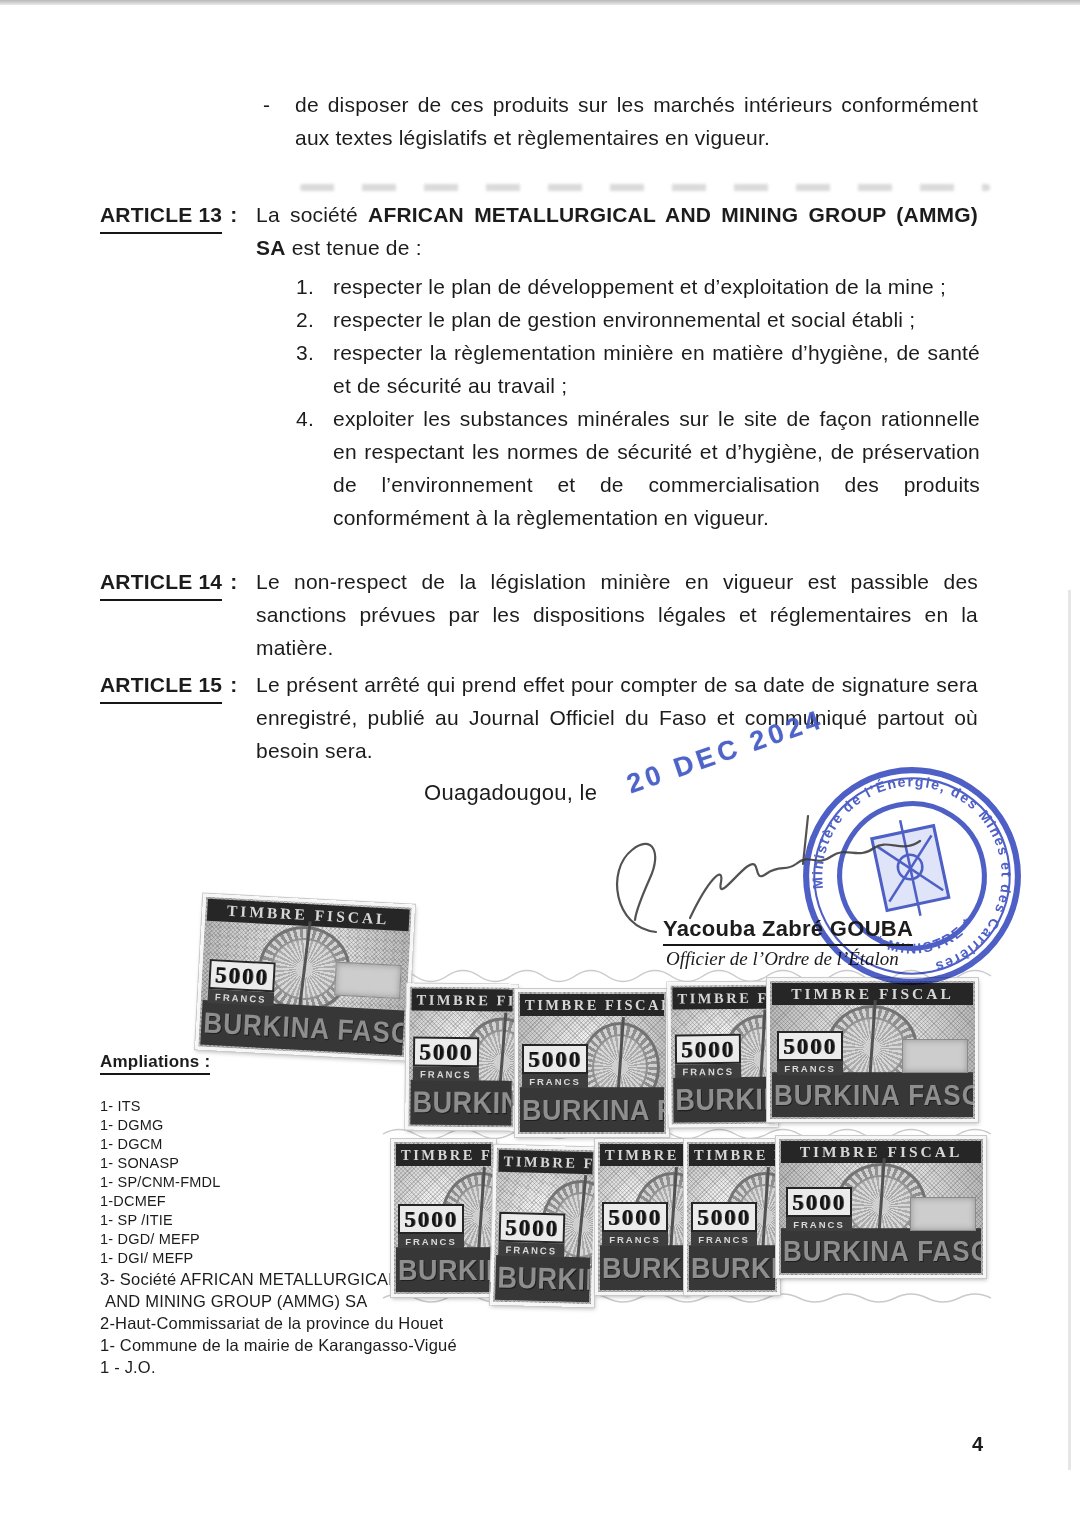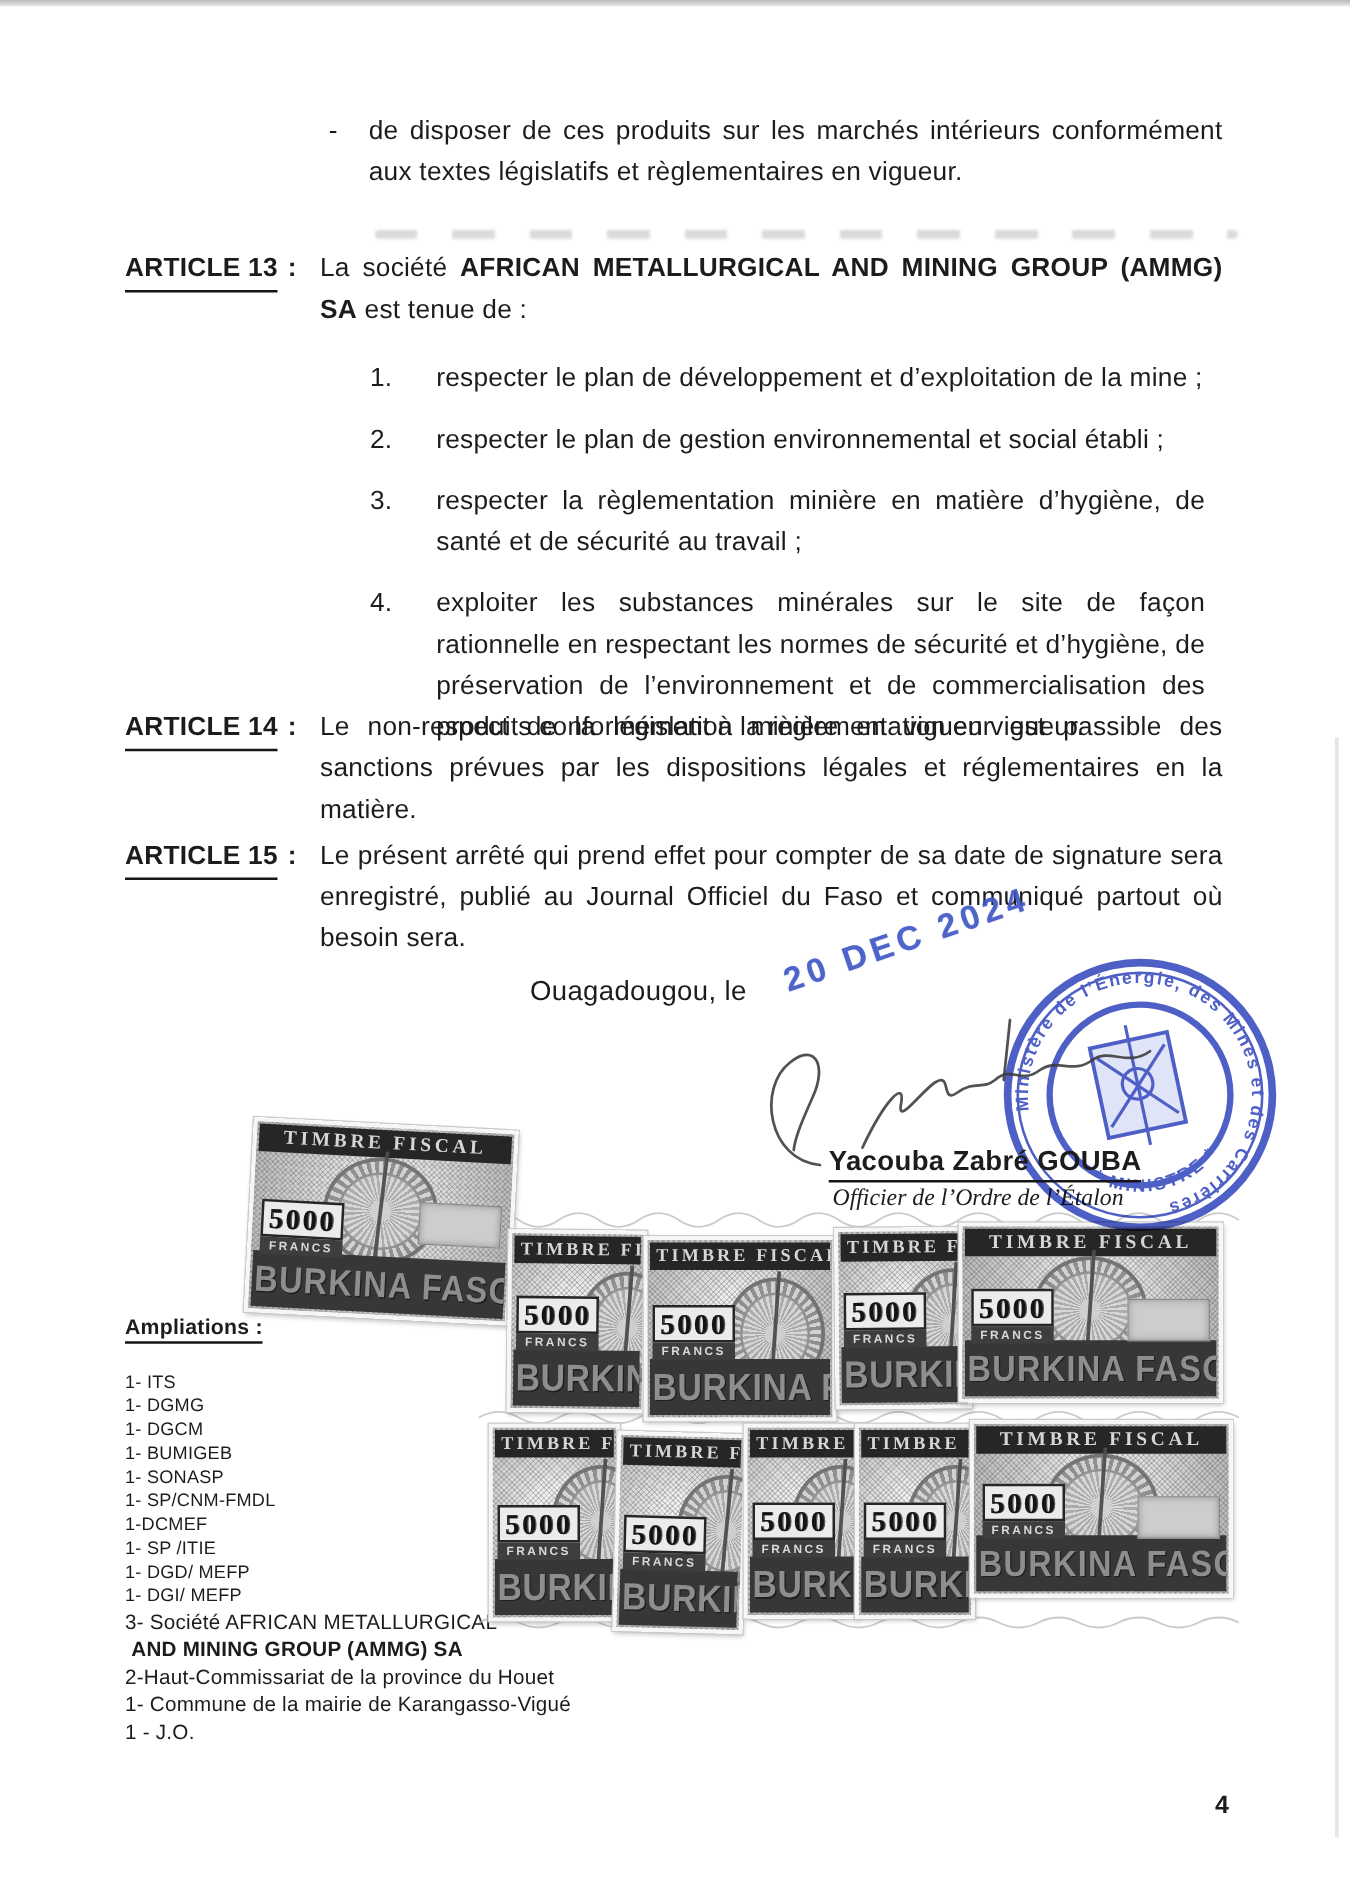--- a/index.html
+++ b/index.html
@@ -21,21 +21,21 @@
   .intro-dash{width:32px;flex:none;}
   .intro p{margin:0;flex:1;}
   .article{position:absolute;left:100px;width:878px;}
   .art-label{position:absolute;left:0;top:0;font-weight:700;white-space:nowrap;}
   .art-underline{display:inline-block;border-bottom:2.5px solid #161616;padding-bottom:1px;}
   .art-colon{margin-left:8px;}
   .art-body{margin:0 0 0 156px;}
   .olist{position:absolute;left:296px;top:270px;width:684px;}
   .oli{position:relative;padding-left:37px;}
   .oli-num{position:absolute;left:0;top:0;}
-  .oli p{margin:16px;}
+  .oli p{margin:0;}
   
   .place-line{position:absolute;left:424px;top:780px;font-size:22px;letter-spacing:.3px;}
   .date-stamp{
     position:absolute;left:628px;top:770px;
     font-size:27px;font-weight:700;letter-spacing:4px;white-space:nowrap;
     color:#4157c4;opacity:.92;transform:rotate(-19deg);transform-origin:left center;
     text-shadow:0 0 1px rgba(65,87,196,.55);
   }
   .autograph{position:absolute;left:598px;top:806px;z-index:6;}
   .autograph path{stroke:#3a3a3a;stroke-width:2.2;fill:none;stroke-linecap:round;opacity:.88;}
@@ -105,21 +105,21 @@
     box-shadow:inset 0 0 6px rgba(90,90,90,.5);}
   .land .st-panel{right:7px;top:58px;width:64px;height:32px;}
   .artifact{position:absolute;z-index:2;}
   .artifact path{stroke:#b4b4b4;stroke-width:1.4;fill:none;opacity:.7;}
   
   .ampliations{position:absolute;left:100px;top:1052px;width:360px;}
   .amp-title{font-size:17px;font-weight:700;letter-spacing:.2px;
     border-bottom:2px solid #161616;display:inline-block;padding-bottom:1px;margin-bottom:22px;}
   .amp-item{font-size:14.5px;line-height:19px;letter-spacing:.2px;}
   .amp-item.big{font-size:16.5px;line-height:22px;}
-  .amp-item.cont{padding-left:5px;font-weight:bold;}
+  .amp-item.cont{padding-left:5px;}
   .page-number{position:absolute;left:972px;top:1433px;font-size:20px;font-weight:700;}
 </style>
 </head>
 <body>
 
 <div class="page">
   <div class="scan-top"></div>
   <div class="scan-right"></div>
   <div class="smudge"></div>
 
@@ -297,21 +297,20 @@
         <span class="st-francs">FRANCS</span>
       </div>
     <div class="st-country">BURKINA FASO</div>
   </div>
 
   <div class="ampliations">
     <div class="amp-title">Ampliations :</div>
     <div class="amp-item">1- ITS</div>
     <div class="amp-item">1- DGMG</div>
     <div class="amp-item">1- DGCM</div>
-    <div class="amp-item">1- BUMIGEB</div>
     <div class="amp-item">1- SONASP</div>
     <div class="amp-item">1- SP/CNM-FMDL</div>
     <div class="amp-item">1-DCMEF</div>
     <div class="amp-item">1- SP /ITIE</div>
     <div class="amp-item">1- DGD/ MEFP</div>
     <div class="amp-item">1- DGI/ MEFP</div>
     <div class="amp-item big">3- Société AFRICAN METALLURGICAL</div>
     <div class="amp-item big cont">AND MINING GROUP (AMMG) SA</div>
     <div class="amp-item big">2-Haut-Commissariat de la province du Houet</div>
     <div class="amp-item big">1- Commune de la mairie de Karangasso-Vigué</div>

